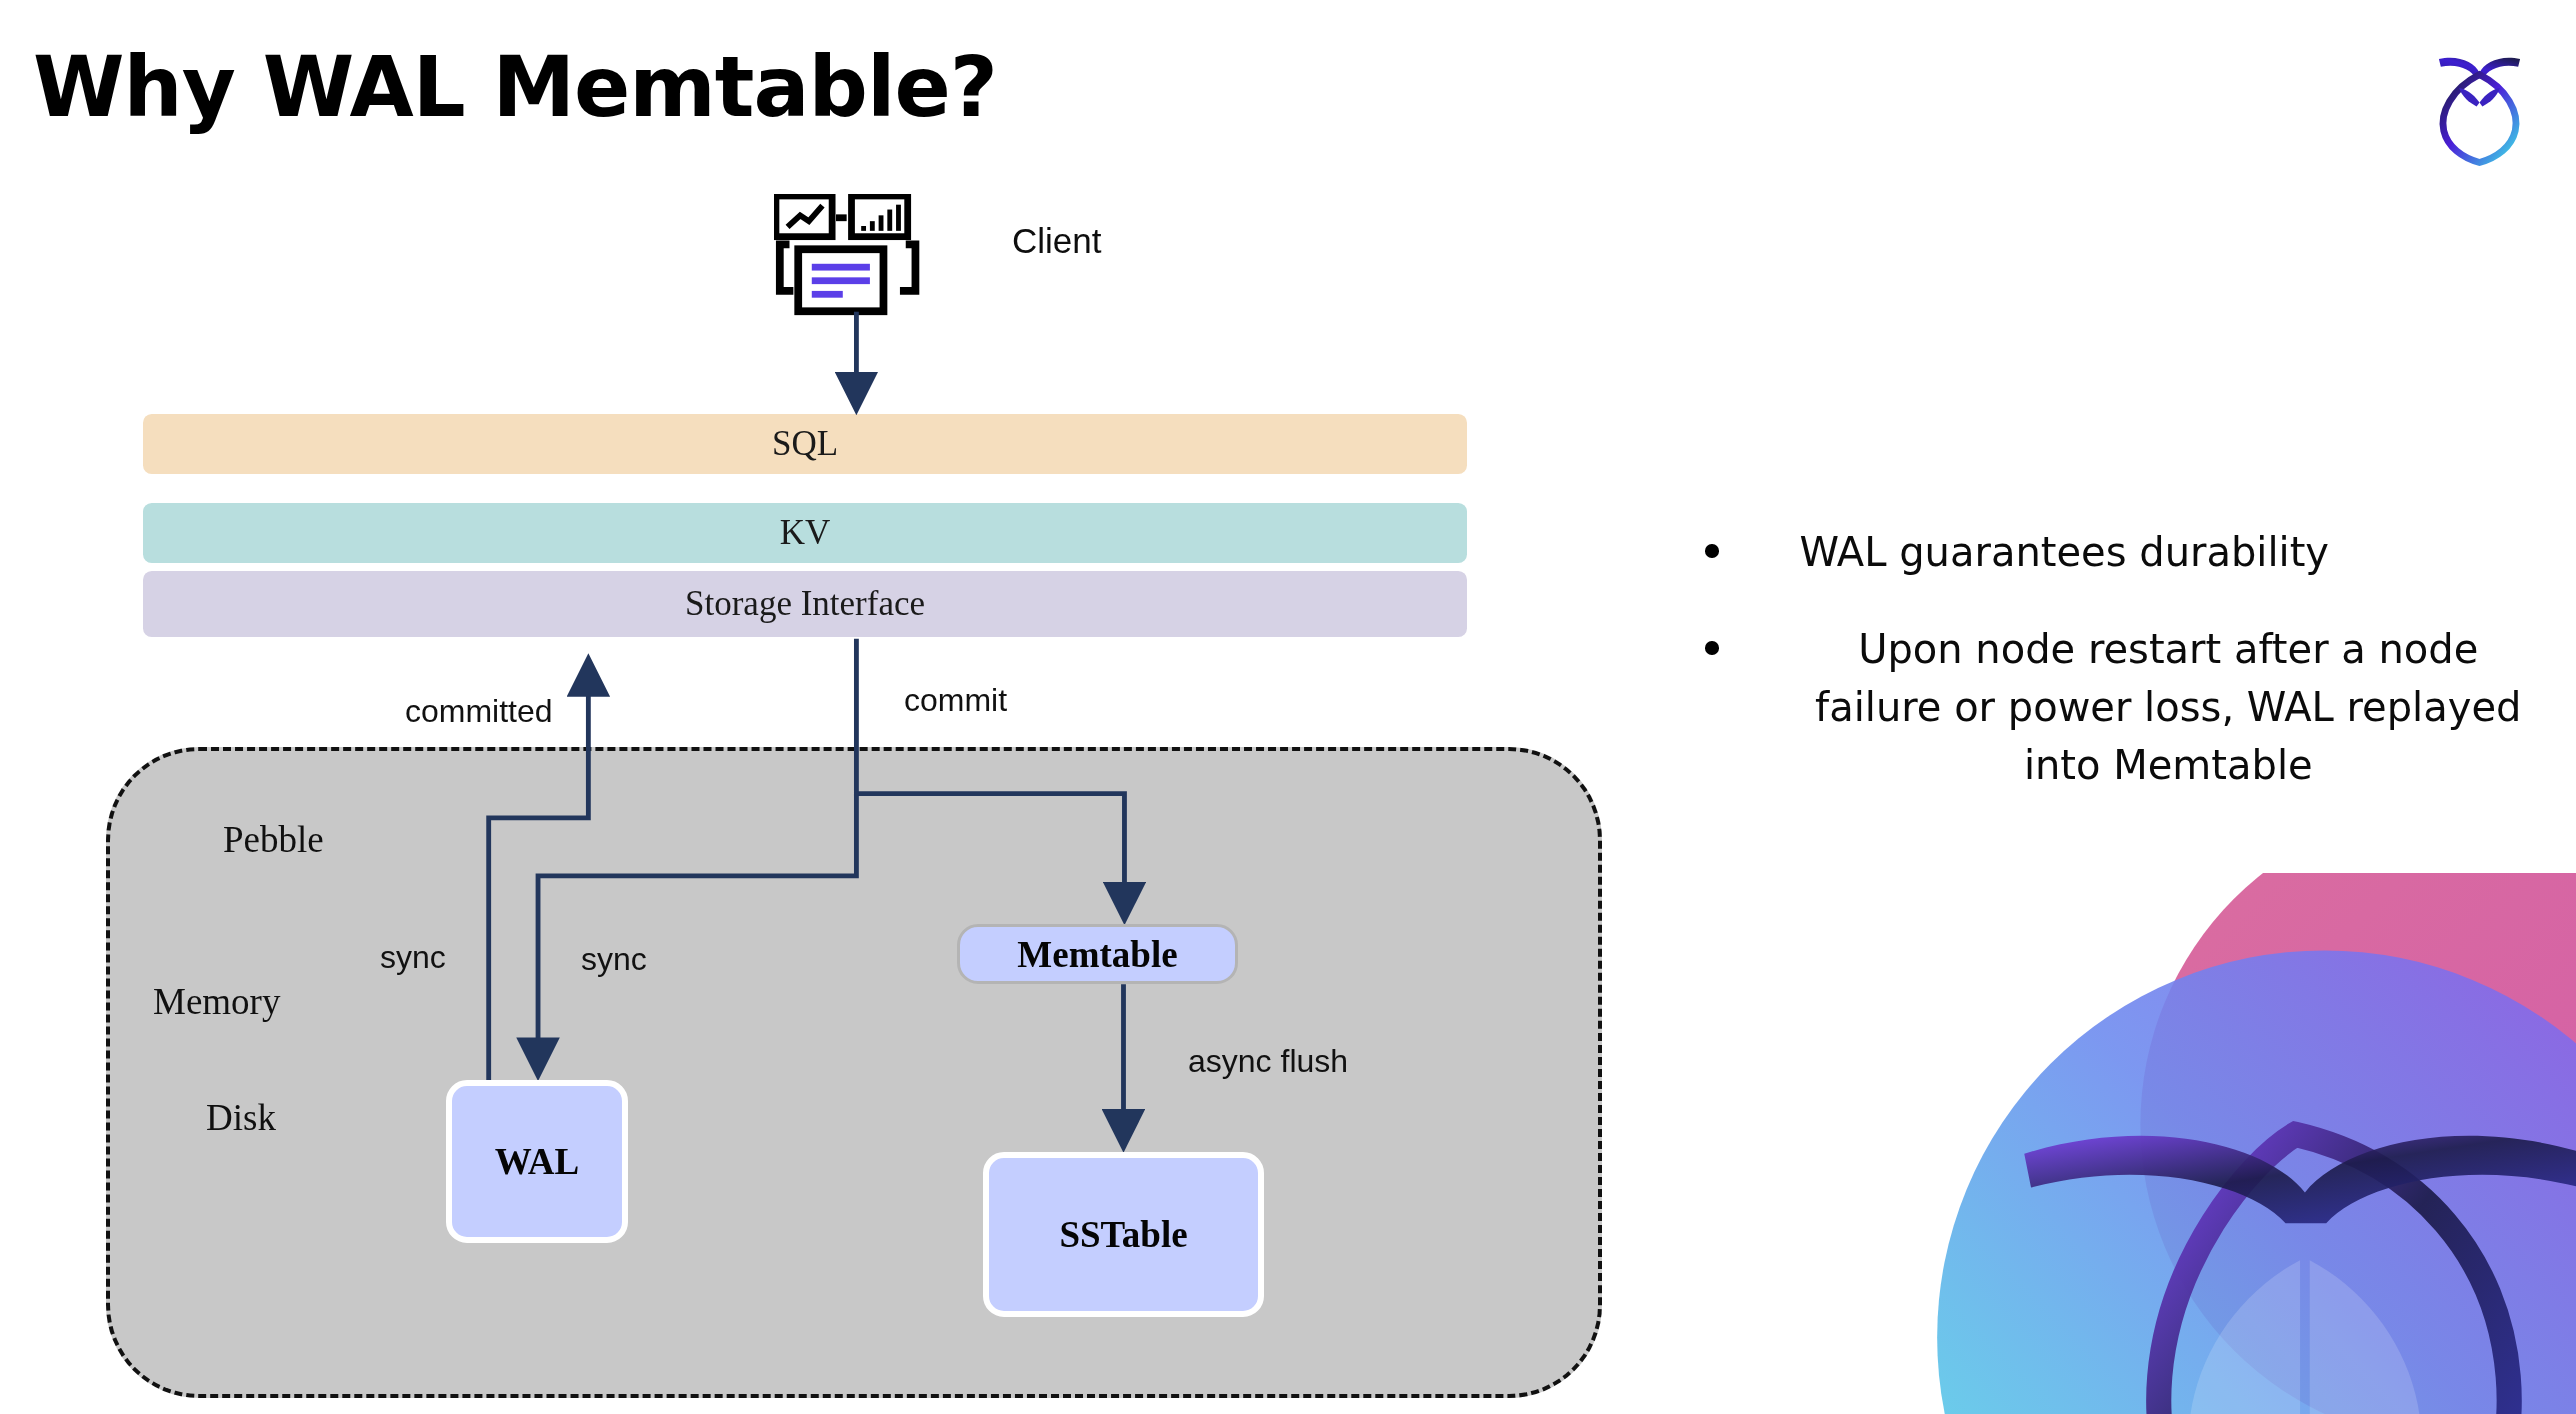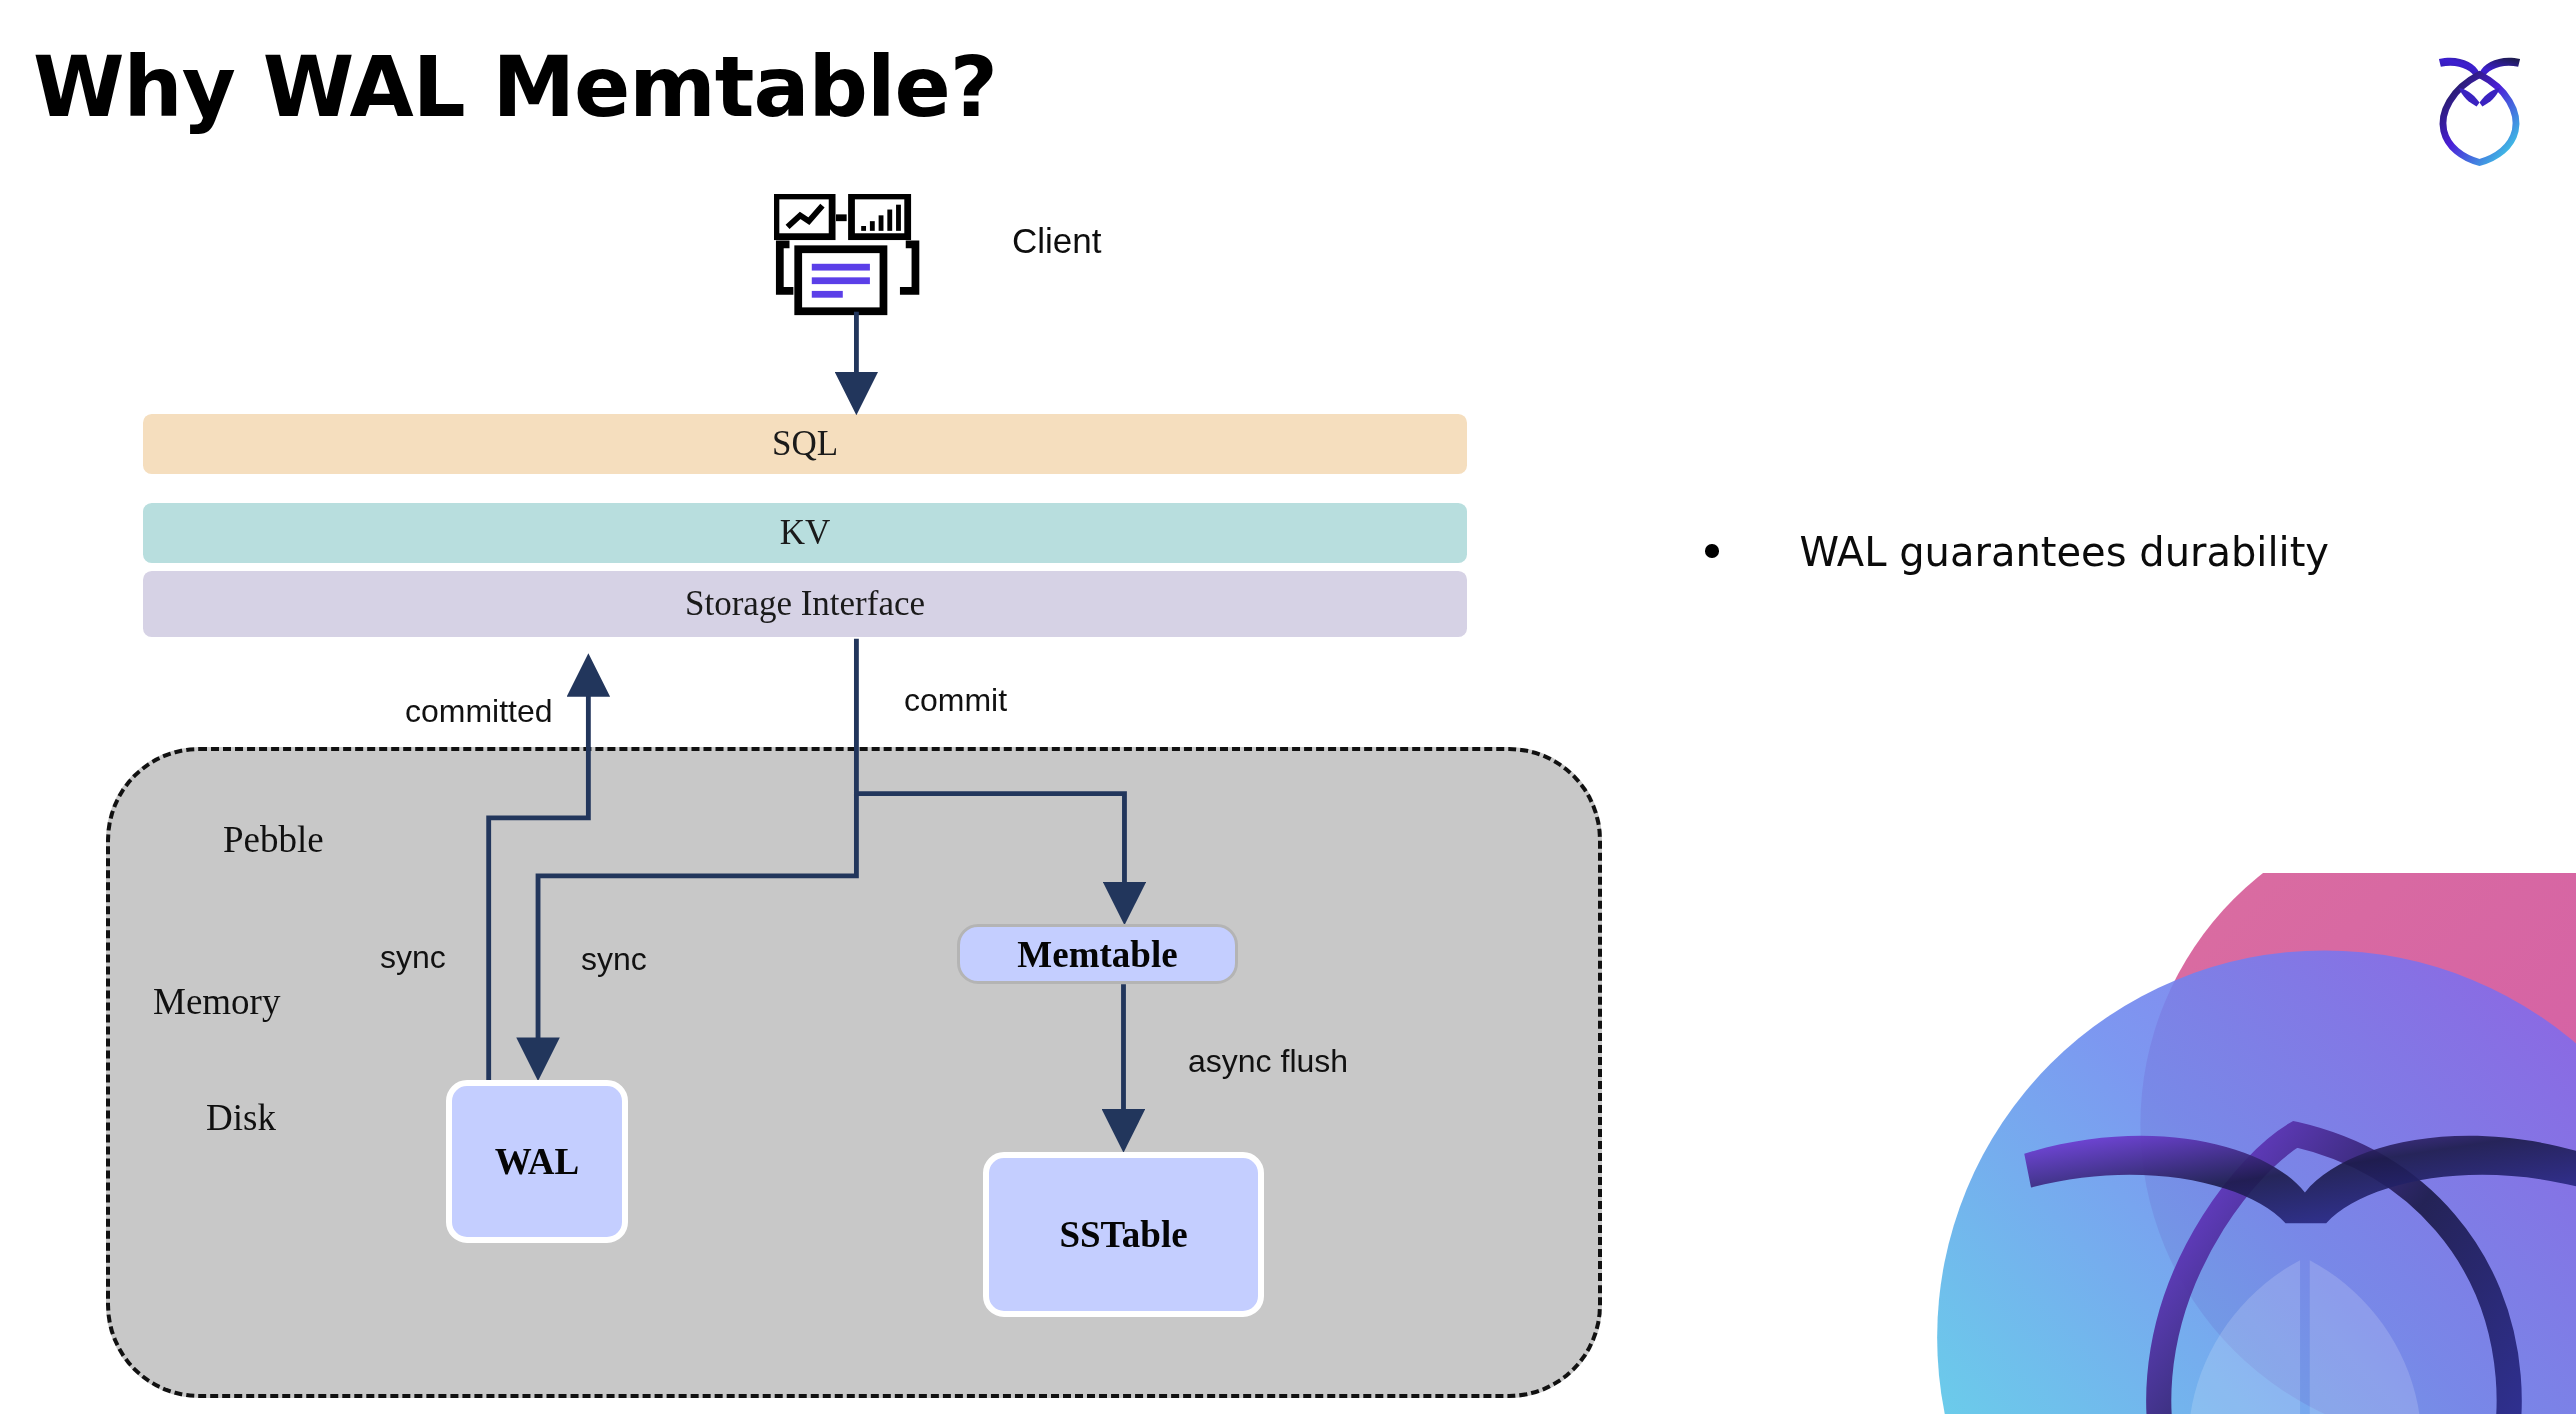--- a/index.html
+++ b/index.html
@@ -340,14 +340,18 @@
 <div class="edge-label" id="lbl-commit">commit</div>
 <div class="edge-label" id="lbl-sync-1">sync</div>
 <div class="edge-label" id="lbl-sync-2">sync</div>
 <div class="edge-label" id="lbl-async">async flush</div>
 
 <div id="bullet-list">
   <div class="bullet-row">
     <span class="bullet-dot"></span>
     <span class="bullet-text">WAL guarantees durability</span>
   </div>
+  <div class="bullet-row">
+    <span class="bullet-dot"></span>
+    <span class="bullet-text">Upon node restart after a node failure or power loss, WAL replayed into Memtable</span>
+  </div>
 </div>
 
 
 </body></html>

